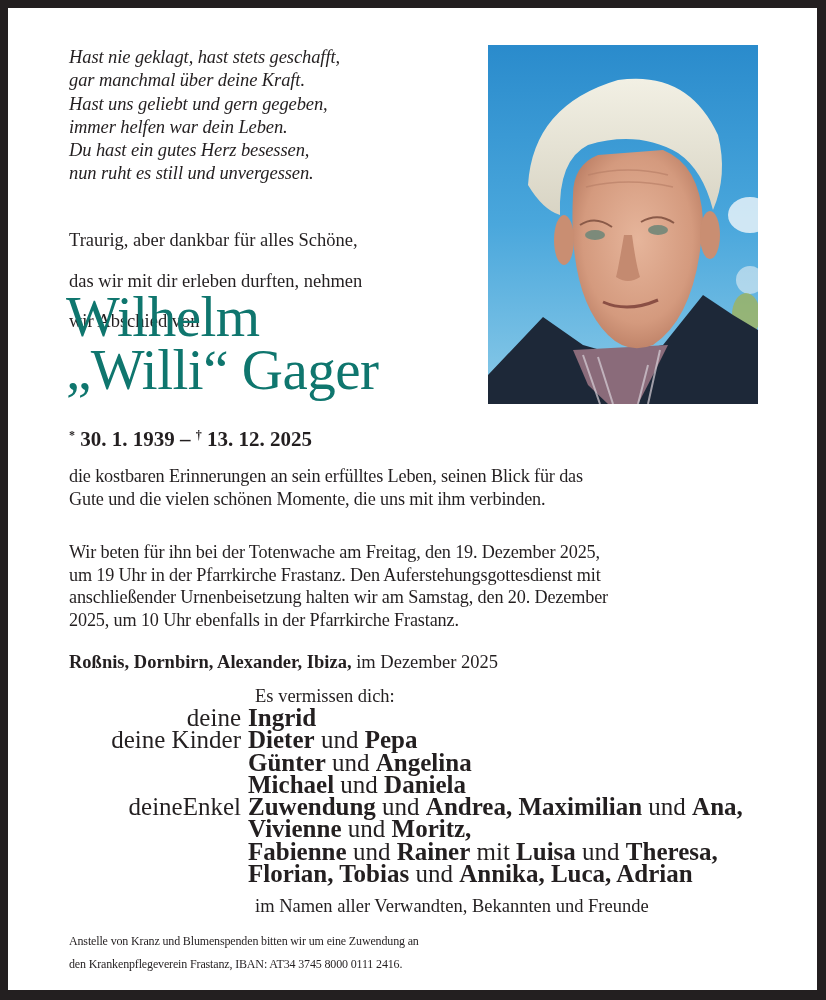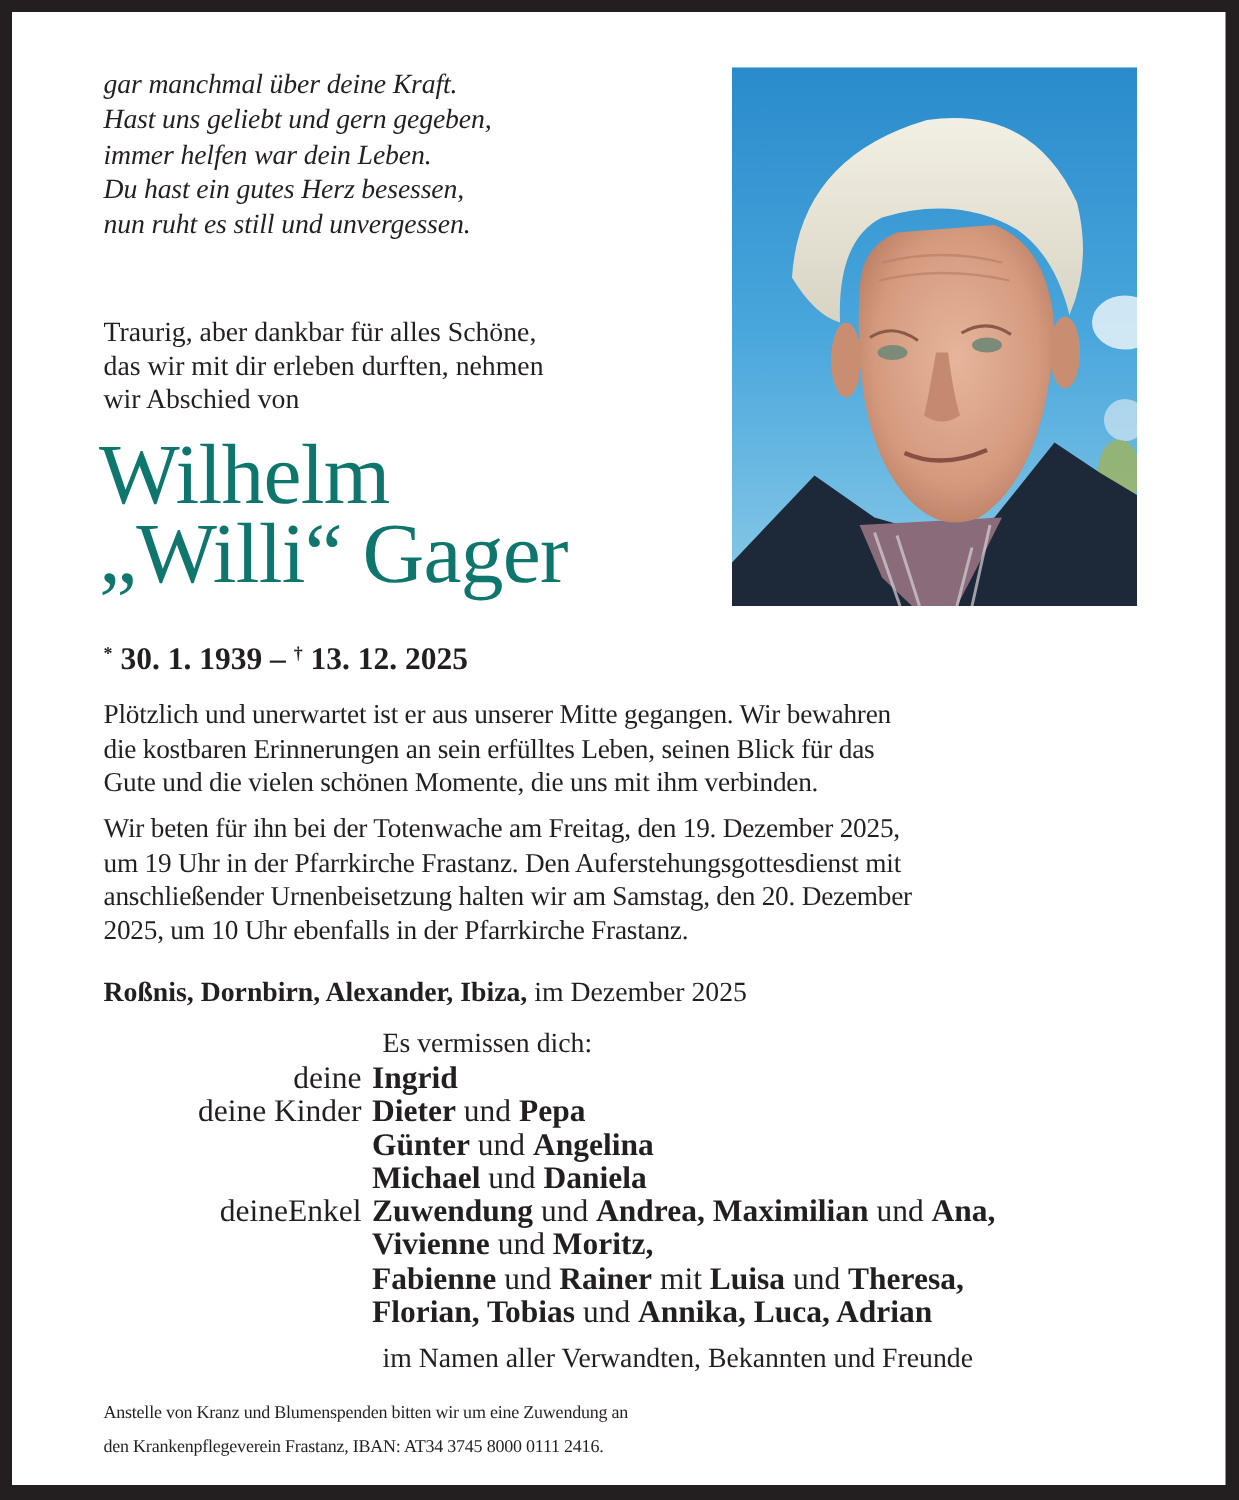--- a/index.html
+++ b/index.html
@@ -27,21 +27,21 @@
       color: #231f20;
     }
     .poem div { white-space: nowrap; }
 
     .intro {
       left: 61px; top: 203px;
       font-size: 18.5px;
       line-height: 22.5px;
       color: #231f20;
     }
-    .intro div { white-space: nowrap; }
+    .intro div { white-space: nowrap; margin-top: 18px; }
 
     .name {
       left: 58px; top: 282px;
       font-size: 57px;
       line-height: 53px;
       letter-spacing: -0.5px;
       color: #0f766e;
       white-space: nowrap;
     }
     .dates {
@@ -84,21 +84,21 @@
     .miss-head {
       left: 247px; top: 676px;
       font-size: 18.5px;
       line-height: 24px;
       white-space: nowrap;
     }
 
     .family {
       left: 0px; top: 699px;
       width: 809px;
-      font-size: 21px;
+      font-size: 25px;
       line-height: 22.3px;
     }
     .fam-row { display: flex; white-space: nowrap; }
     .fam-label {
       width: 240px;
       text-align: right;
       padding-right: 7px;
       flex: 0 0 240px;
     }
     .fam-names { flex: 1; }
@@ -119,20 +119,21 @@
       letter-spacing: -0.15px;
     }
     .donation div { white-space: nowrap; }
   </style>
 </head>
 <body>
 
 <div class="page">
 
   <div class="abs poem">
+    <div>Hast nie geklagt, hast stets geschafft,</div>
     <div>gar manchmal über deine Kraft.</div>
     <div>Hast uns geliebt und gern gegeben,</div>
     <div>immer helfen war dein Leben.</div>
     <div>Du hast ein gutes Herz besessen,</div>
     <div>nun ruht es still und unvergessen.</div>
   </div>
 
   <div class="abs intro">
     <div>Traurig, aber dankbar für alles Schöne,</div>
     <div>das wir mit dir erleben durften, nehmen</div>
@@ -184,21 +185,20 @@
       <ellipse cx="107" cy="190" rx="10" ry="5" fill="#7c8a7a"></ellipse>
       <ellipse cx="170" cy="185" rx="10" ry="5" fill="#7c8a7a"></ellipse>
       <path d="M92 180 Q107 170 124 182 M153 177 Q170 167 186 178" stroke="#8a5a48" stroke-width="2" fill="none"></path>
       <path d="M136 190 Q130 225 128 232 Q140 240 152 232 Q148 220 144 190" fill="#c48a70"></path>
       <path d="M115 257 Q140 268 170 255" stroke="#8a4f44" stroke-width="3" fill="none"></path>
       <path d="M100 130 Q140 120 180 130 M98 142 Q140 132 185 142" stroke="#b98068" stroke-width="1.5" fill="none" opacity="0.7"></path>
     </svg>
   </div>
 
   <div class="abs para p1">
-    <div>Plötzlich und unerwartet ist er aus unserer Mitte gegangen. Wir bewahren</div>
     <div>die kostbaren Erinnerungen an sein erfülltes Leben, seinen Blick für das</div>
     <div>Gute und die vielen schönen Momente, die uns mit ihm verbinden.</div>
   </div>
 
   <div class="abs para p2">
     <div>Wir beten für ihn bei der Totenwache am Freitag, den 19. Dezember 2025,</div>
     <div>um 19 Uhr in der Pfarrkirche Frastanz. Den Auferstehungsgottesdienst mit</div>
     <div>anschließender Urnenbeisetzung halten wir am Samstag, den 20. Dezember</div>
     <div>2025, um 10 Uhr ebenfalls in der Pfarrkirche Frastanz.</div>
   </div>

